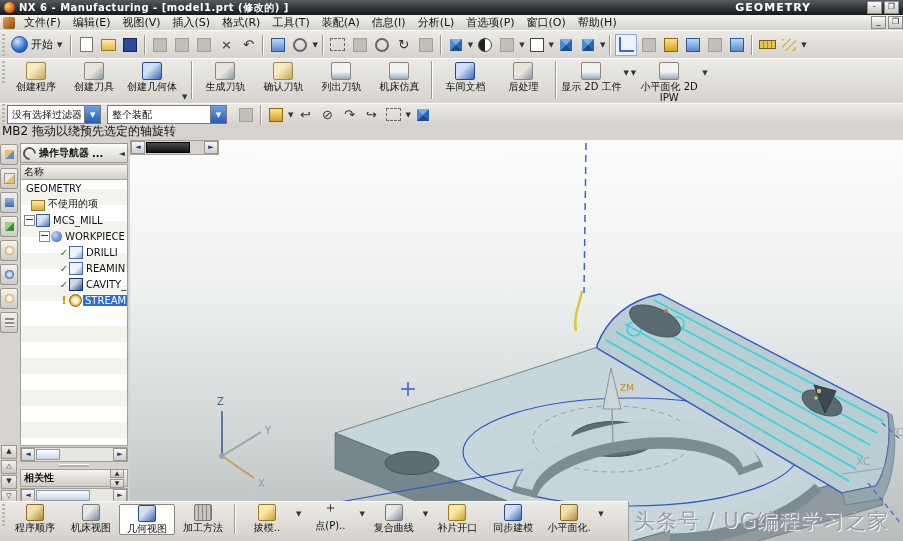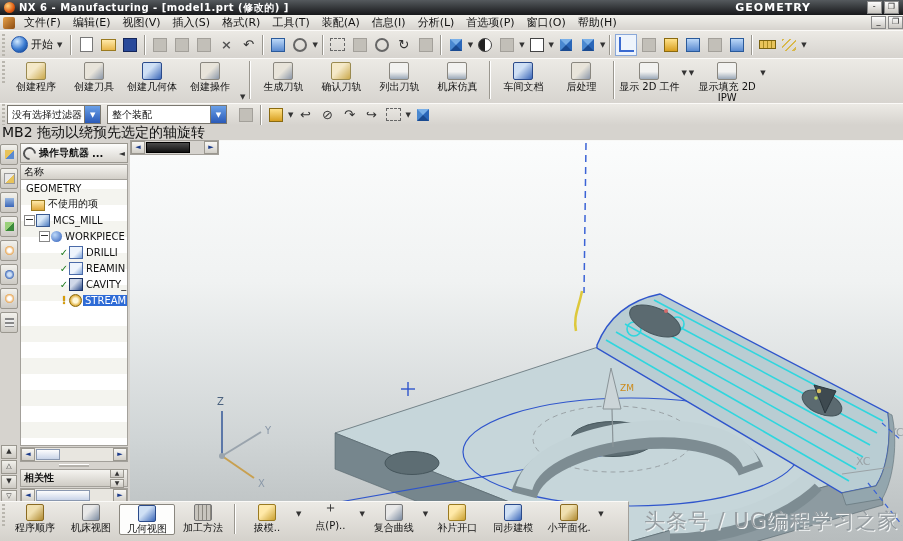--- a/index.html
+++ b/index.html
@@ -67,21 +67,21 @@
   .cic-d{background:linear-gradient(180deg,#f2f2f0 55%,#9aa8b8);border:1px solid #8a877f;}
   .cambtn .lbl{height:22px;overflow:hidden;}
   
   .dropdown{height:17px;background:#fff;border:1px solid #7a776f;display:flex;align-items:center;flex:none;
     font-size:10px;}
   .dropdown .val{padding:0 4px;white-space:nowrap;overflow:hidden;}
   .dd-btn{width:15px;height:100%;background:linear-gradient(#6aa0e8,#2a5ab8);color:#fff;font-size:7px;
     display:flex;align-items:center;justify-content:center;border-left:1px solid #7a776f;}
   
   .promptbar{position:absolute;top:125px;left:0;right:0;height:15px;background:#d6d3ce;
-    border-bottom:1px solid #9a978f;font-size:14px;display:flex;align-items:center;padding-left:2px;}
+    border-bottom:1px solid #9a978f;font-size:12px;display:flex;align-items:flex-end;padding-left:2px;}
   
   .resbar{position:absolute;left:0;top:140px;width:18px;height:364px;background:#d6d3ce;
     border-right:1px solid #a3a09a;display:flex;flex-direction:column;align-items:center;padding-top:4px;gap:3px;}
   .res-btn{width:16px;height:19px;background:linear-gradient(#f2f1ec,#cdcac4);border:1px solid #9a978f;
     border-radius:2px;display:flex;align-items:center;justify-content:center;}
   .res-glyph{width:9px;height:9px;}
   .rg1{background:linear-gradient(135deg,#e8c35a 50%,#5a8ad0 50%);}
   .rg2{background:linear-gradient(135deg,#e8e8e8 50%,#e8c35a 50%);border:1px solid #999;}
   .rg3{background:linear-gradient(180deg,#9ab8e0,#3a66b8);}
   .rg4{background:linear-gradient(135deg,#9ad07a 50%,#3a8a3a 50%);}
@@ -143,21 +143,21 @@
   .bbtn .bic{width:16px;height:15px;border-radius:2px;}
   .bbtn.pressed{background:#fdfdfc;border:1px solid #8a877f;width:54px;border-radius:2px;}
   .bic-1{background:linear-gradient(135deg,#f0e0b0 40%,#b08a30);border:1px solid #8a6a20;}
   .bic-2{background:linear-gradient(135deg,#e8e8e8 40%,#7a8aa0);border:1px solid #777;}
   .bic-3{background:linear-gradient(135deg,#cfe0f5 40%,#3a66b8);border:1px solid #2a4a8a;}
   .bic-4{background:repeating-linear-gradient(90deg,#c8c5be 0 3px,#8a877f 3px 4px);border:1px solid #777;}
   .bic-5{background:linear-gradient(135deg,#ffe9a8 40%,#caa030);border:1px solid #9a7a20;border-radius:50%;}
   .bic-plus{position:relative;}
   .bic-plus::before{content:"＋";position:absolute;left:0;top:-2px;width:16px;text-align:center;font-size:14px;color:#333;}
   
-  .watermark{position:absolute;right:4px;bottom:6px;font-size:21px;color:#979ea2;z-index:7;
+  .watermark{position:absolute;right:14px;bottom:6px;font-size:21px;color:#979ea2;z-index:7;
     text-shadow:1px 1px 0 #f4f6f6;letter-spacing:1px;}
 </style>
 </head>
 <body>
 
 <div id="app">
 
   <div class="titlebar">
     <span class="nx-logo"></span>
     <span>NX 6 - Manufacturing - [model1.prt  (修改的) ]</span>
@@ -295,24 +295,20 @@
       <span class="lbl">创建程序</span>
       </span>
     <span class="cambtn">
       <span class="cic cic-b"></span>
       <span class="lbl">创建刀具</span>
       </span>
     <span class="cambtn">
       <span class="cic cic-c"></span>
       <span class="lbl">创建几何体</span>
       </span>
-    <span class="cambtn">
-      <span class="cic cic-b"></span>
-      <span class="lbl">创建操作</span>
-      </span>
     <span class="dda" style="align-self:flex-end;margin-bottom:4px">▼</span>
     <span class="vsep" style="height:38px"></span>
     <span class="cambtn">
       <span class="cic cic-b"></span>
       <span class="lbl">生成刀轨</span>
       </span>
     <span class="cambtn">
       <span class="cic cic-a"></span>
       <span class="lbl">确认刀轨</span>
       </span>
@@ -335,21 +331,21 @@
       </span>
     <span class="vsep" style="height:38px"></span>
     <span class="cambtn" style="width:62px">
       <span class="cic cic-d"></span>
       <span class="lbl">显示 2D 工件</span>
       </span>
     <span class="dda" style="margin-top:8px">▼</span>
     <span class="dda" style="margin-top:8px">▼</span>
     <span class="cambtn" style="width:64px">
       <span class="cic cic-d"></span>
-      <span class="lbl">显示填充 2D IPW</span>
+      <span class="lbl">小平面化 2D IPW</span>
       </span>
     <span class="dda" style="margin-top:8px">▼</span>
   </div>
 
   <div class="tb selbar">
     <span class="grip"></span>
     <span class="dropdown" style="width:92px">
       <span class="val">没有选择过滤器</span>
       <span class="dd-btn" style="margin-left:auto">▼</span>
     </span>

